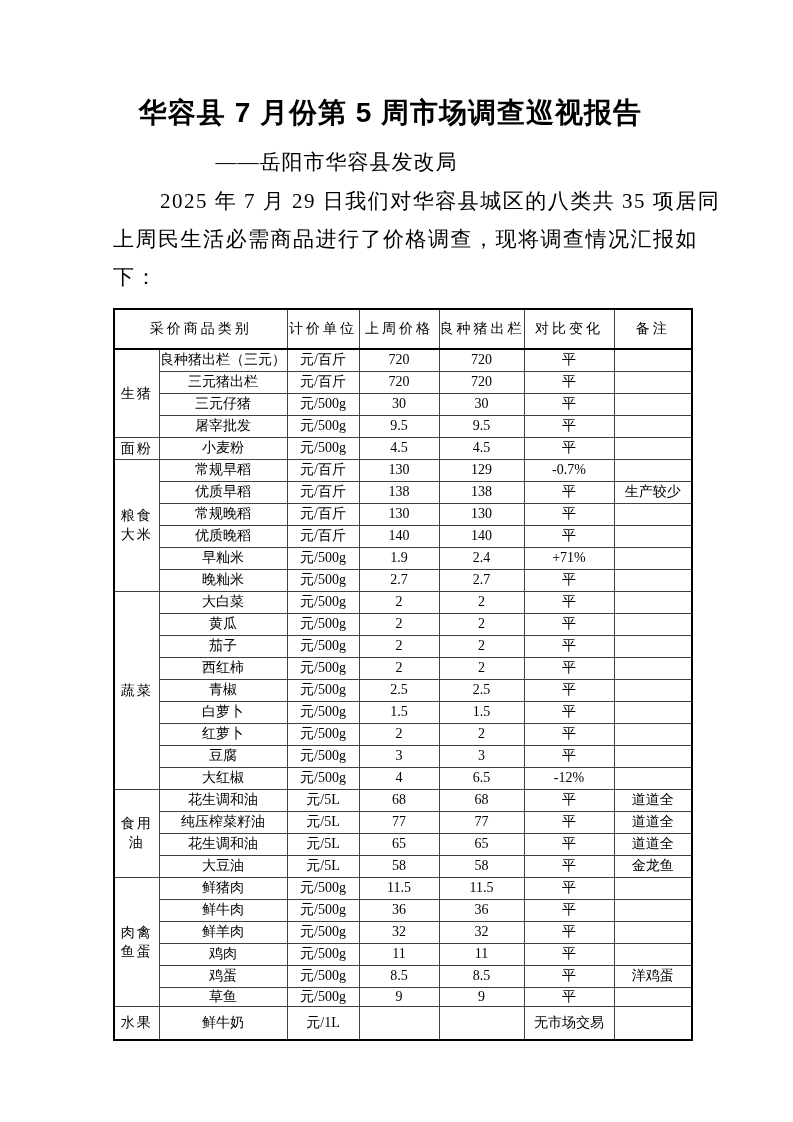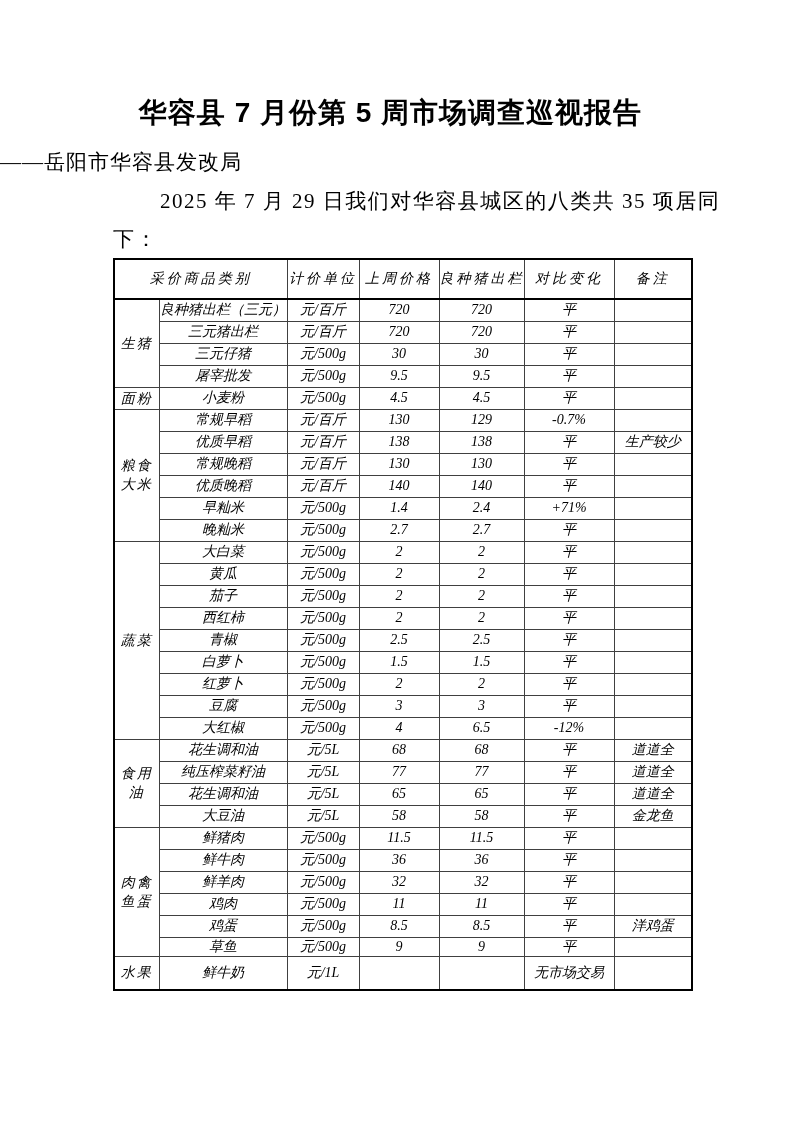--- a/index.html
+++ b/index.html
@@ -11,36 +11,35 @@
   .page{width:793px;height:1122px;position:relative;}
   .title{
     margin:96px 12px 0 0;
     text-align:center;
     font-family:"Liberation Sans","DejaVu Sans",sans-serif;
     font-size:28px;font-weight:bold;letter-spacing:1px;line-height:34px;
   }
   .byline{
     margin-top:18px;
     padding-right:120px;
-    text-align:left;
+    text-align:center;
     font-size:21px;letter-spacing:1px;line-height:28px;
   }
   .para{
     margin:6px 113px 0 113px;
     font-size:21px;letter-spacing:1.5px;
   }
   .pline{line-height:38px;height:38px;white-space:nowrap;}
   .indent{text-indent:47px;text-align:right;}
   table.price-table{
-    margin:0 0 0 113px;
+    margin:12px 0 0 113px;
     border-collapse:collapse;table-layout:fixed;
     width:578px;
     border:2px solid #000;
     font-size:14px;
-    font-style:italic;
   }
   th,td{
     border:1px solid #404040;
     text-align:center;vertical-align:middle;
     padding:0;white-space:nowrap;overflow:visible;
   }
   thead tr{height:40px;}
   thead th{border-bottom:2px solid #000;font-weight:normal;letter-spacing:3px;}
   tbody tr{height:22px;}
   tbody tr:nth-last-child(2){height:16px;}
@@ -53,20 +52,21 @@
 <body>
 
 <div class="page">
 
   <h1 class="title">华容县 7 月份第 5 周市场调查巡视报告</h1>
 
   <div class="byline">——岳阳市华容县发改局</div>
 
   <div class="para">
     <div class="pline indent">2025 年 7 月 29 日我们对华容县城区的八类共 35 项居同</div>
+    <div class="pline">上周民生活必需商品进行了价格调查，现将调查情况汇报如</div>
     <div class="pline">下：</div>
   </div>
 
   <table class="price-table">
     <colgroup>
       <col style="width:45px">
       <col style="width:128px">
       <col style="width:72px">
       <col style="width:80px">
       <col style="width:85px">
@@ -156,21 +156,21 @@
           <td class="prod">优质晚稻</td>
           <td>元/百斤</td>
           <td>140</td>
           <td>140</td>
           <td>平</td>
           <td></td>
         </tr>
         <tr>
           <td class="prod">早籼米</td>
           <td>元/500g</td>
-          <td>1.4</td>
+          <td>1.9</td>
           <td>2.4</td>
           <td>+71%</td>
           <td></td>
         </tr>
         <tr>
           <td class="prod">晚籼米</td>
           <td>元/500g</td>
           <td>2.7</td>
           <td>2.7</td>
           <td>平</td>

